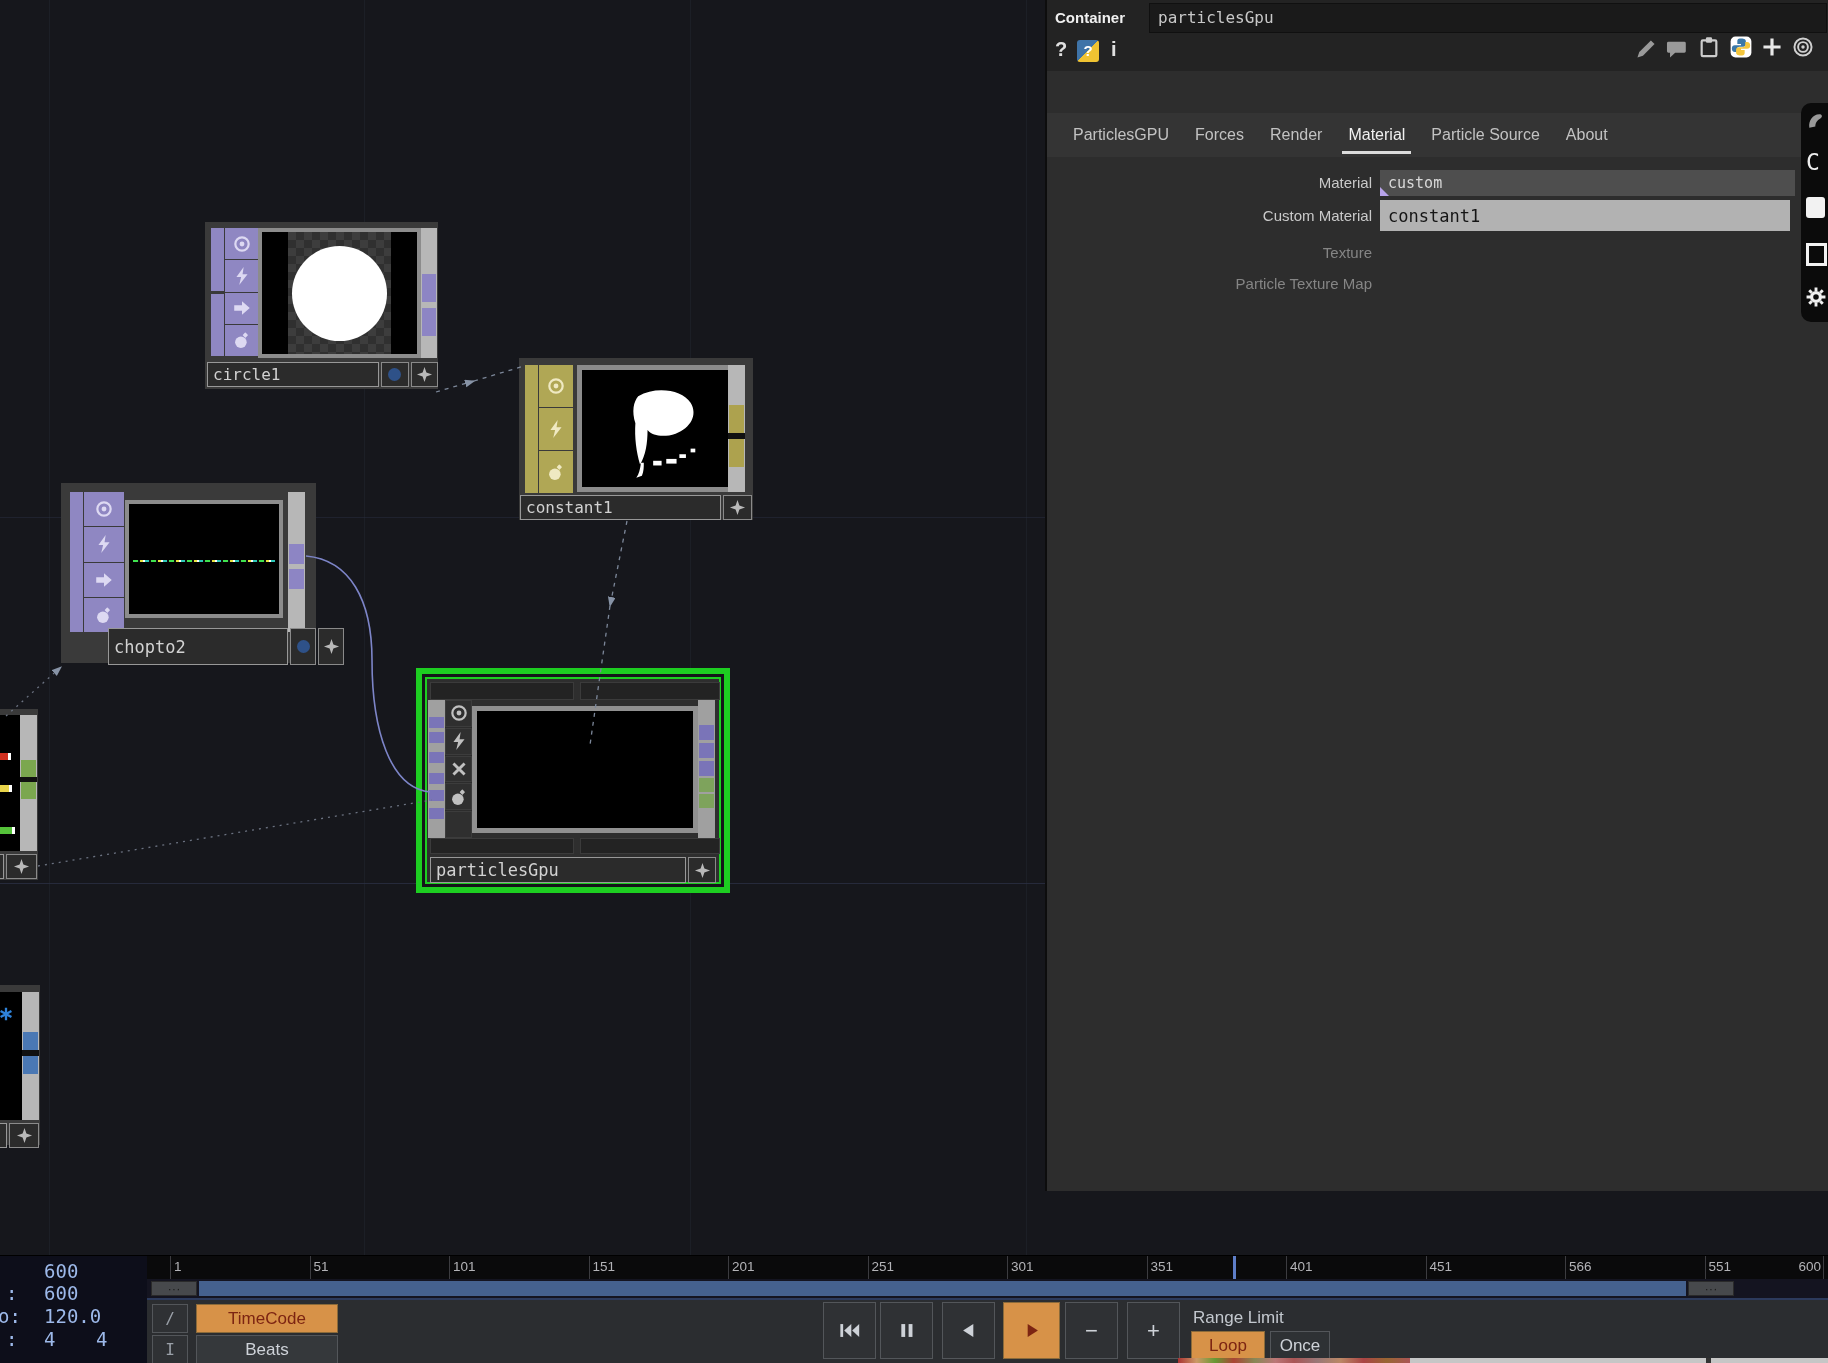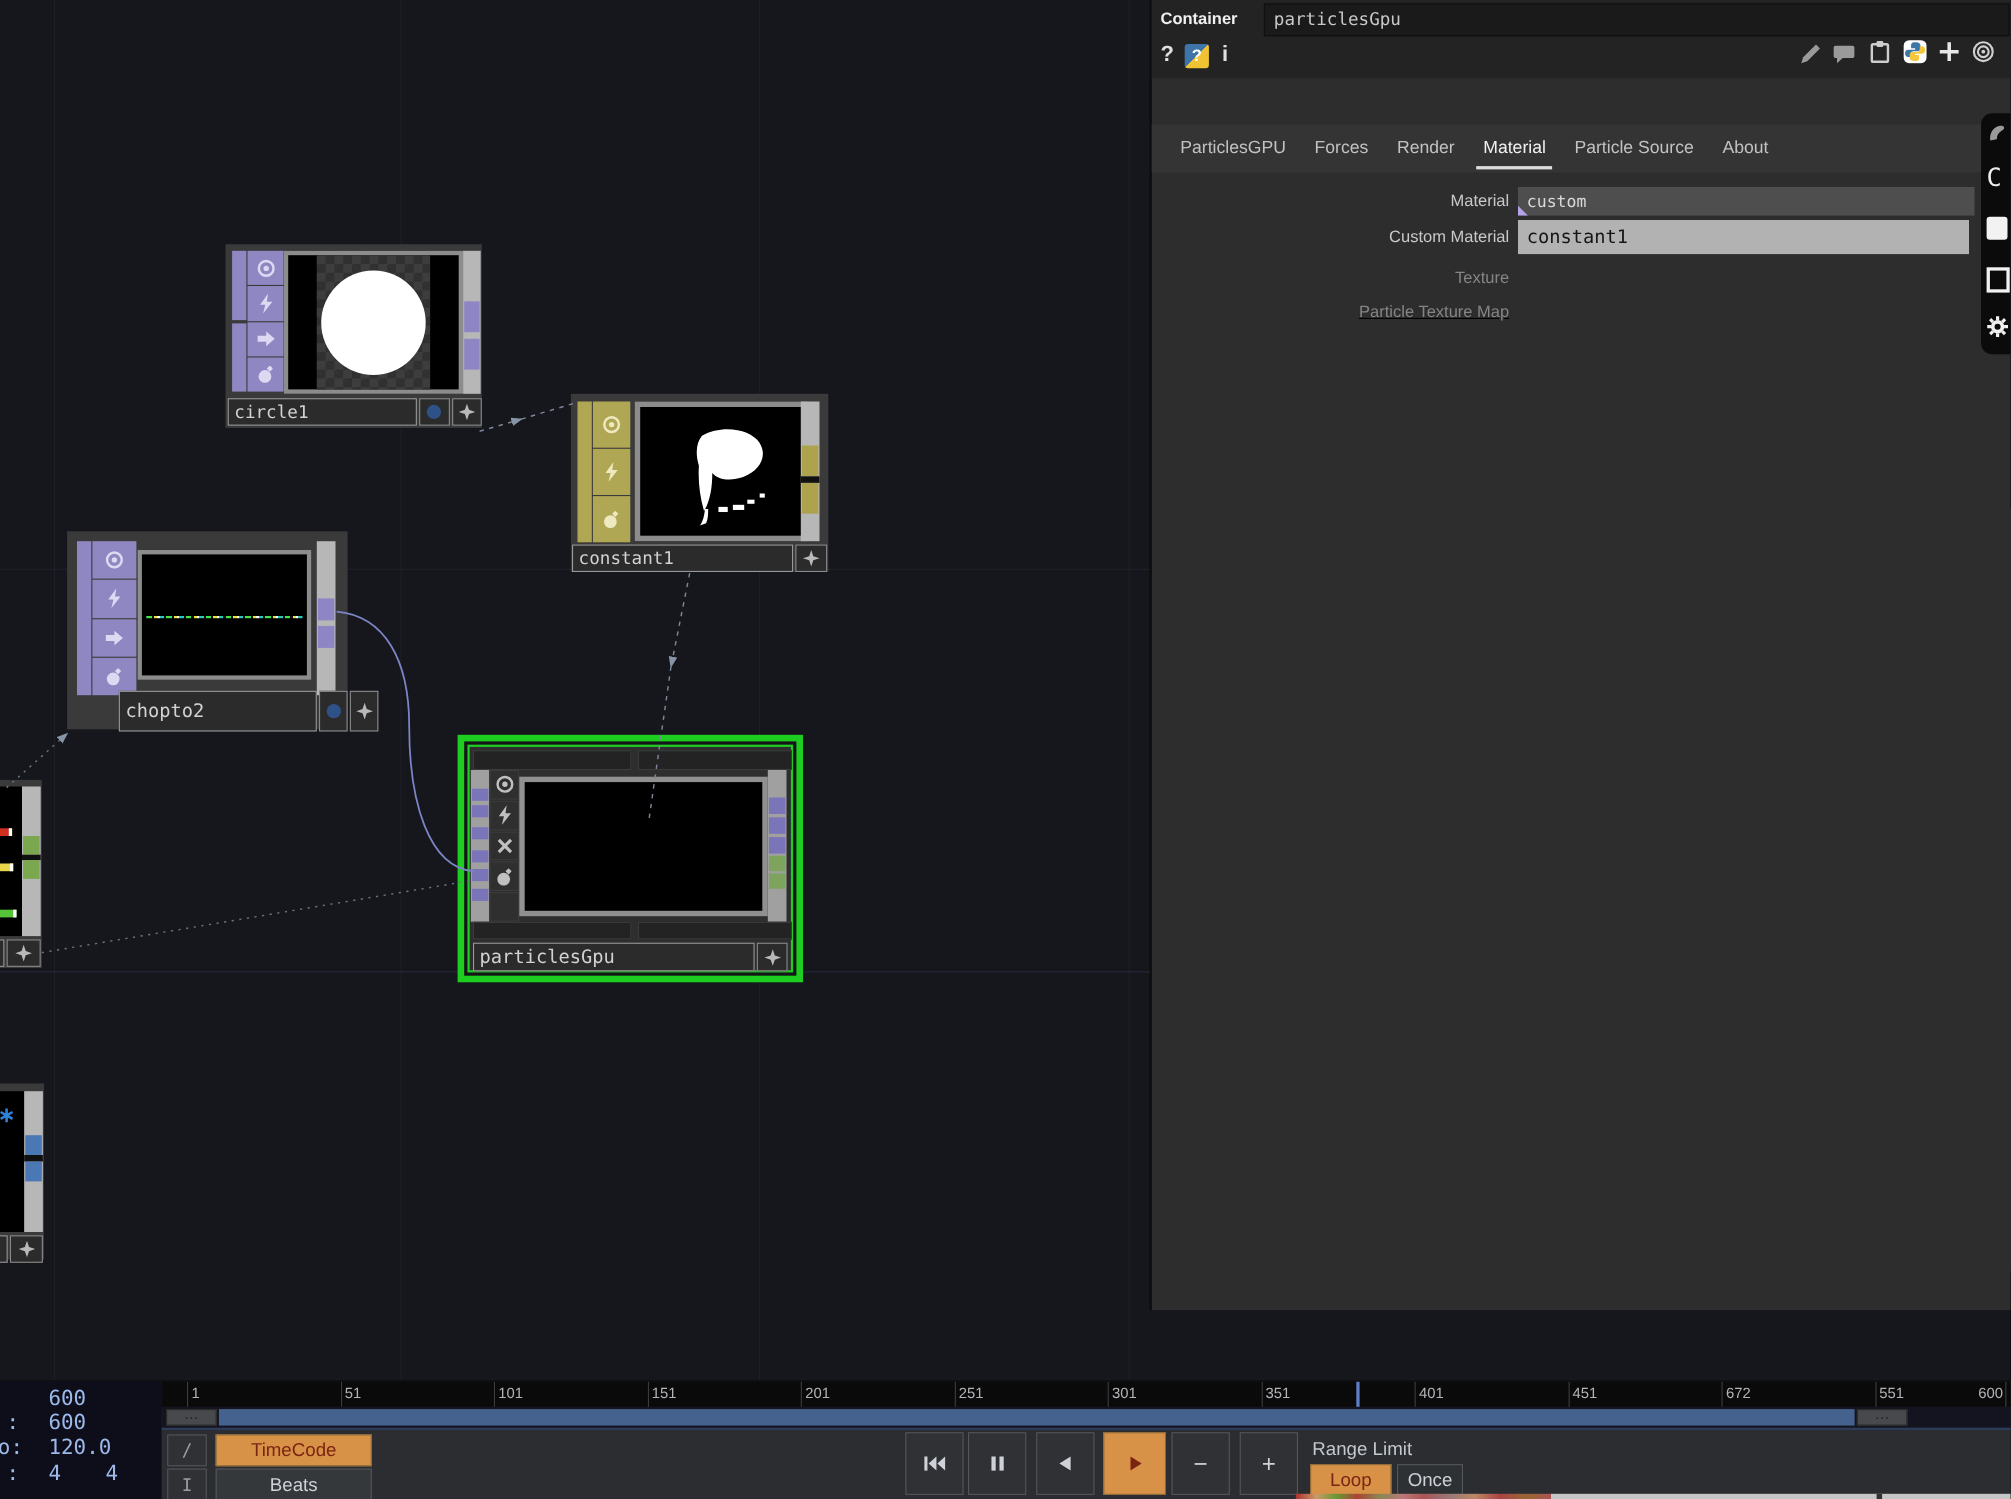--- a/index.html
+++ b/index.html
@@ -481,21 +481,21 @@
     </div>
     <div class="prow" style="top:200px;height:31px;">
       <div class="plabel" style="line-height:31px;">Custom Material</div>
       <div class="pfield" style="top:0;height:31px;background:#b2b2b2;color:#151515;font-size:17px;width:410px;">
         <span>constant1</span>
       </div>
     </div>
     <div class="prow disabled" style="top:240px;height:26px;">
       <div class="plabel" style="line-height:26px;">Texture</div>
     </div>
-    <div class="prow disabled" style="top:272px;height:24px;text-decoration:underline;">
+    <div class="prow disabled" style="top:272px;height:24px;">
       <div class="plabel" style="line-height:24px;">Particle Texture Map</div>
     </div>
   </div>
 
   <div class="abs" id="rtoolbar">
     <span class="rt" style="top:8px;color:#9a9a9a;"><i class="ic">
           <svg viewBox="0 0 18 18">
             <path d="M3 15 C2 9 6 3 12 3 c2.2 0 3.2 2 1.5 3.2 C10 8.4 8.4 10.4 8.4 14 Z" fill="currentColor"></path>
           </svg>
         </i></span>
@@ -542,21 +542,21 @@
         <span class="ticklabel" style="left: 724.5px;">251</span>
         <div class="tickline" style="left: 860px;"></div>
         <span class="ticklabel" style="left: 864px;">301</span>
         <div class="tickline" style="left: 999.5px;"></div>
         <span class="ticklabel" style="left: 1003.5px;">351</span>
         <div class="tickline" style="left: 1139px;"></div>
         <span class="ticklabel" style="left: 1143px;">401</span>
         <div class="tickline" style="left: 1278.5px;"></div>
         <span class="ticklabel" style="left: 1282.5px;">451</span>
         <div class="tickline" style="left: 1418px;"></div>
-        <span class="ticklabel" style="left: 1422px;">672</span>
+        <span class="ticklabel" style="left: 1422px;">566</span>
         <div class="tickline" style="left: 1557.5px;"></div>
         <span class="ticklabel" style="left: 1561.5px;">551</span>
         <div class="tickline" style="left: 1676px;"></div>
         <span class="ticklabel" style="left: 1638px; width: 36px; text-align: right;">600</span>
         <div id="playhead" style="left: 1085.99px;"></div>
       </div>
 
     <div class="abs" id="rangebar">
       <div class="grip" style="left:4px;">···</div>
       <div id="bluebar"></div>

